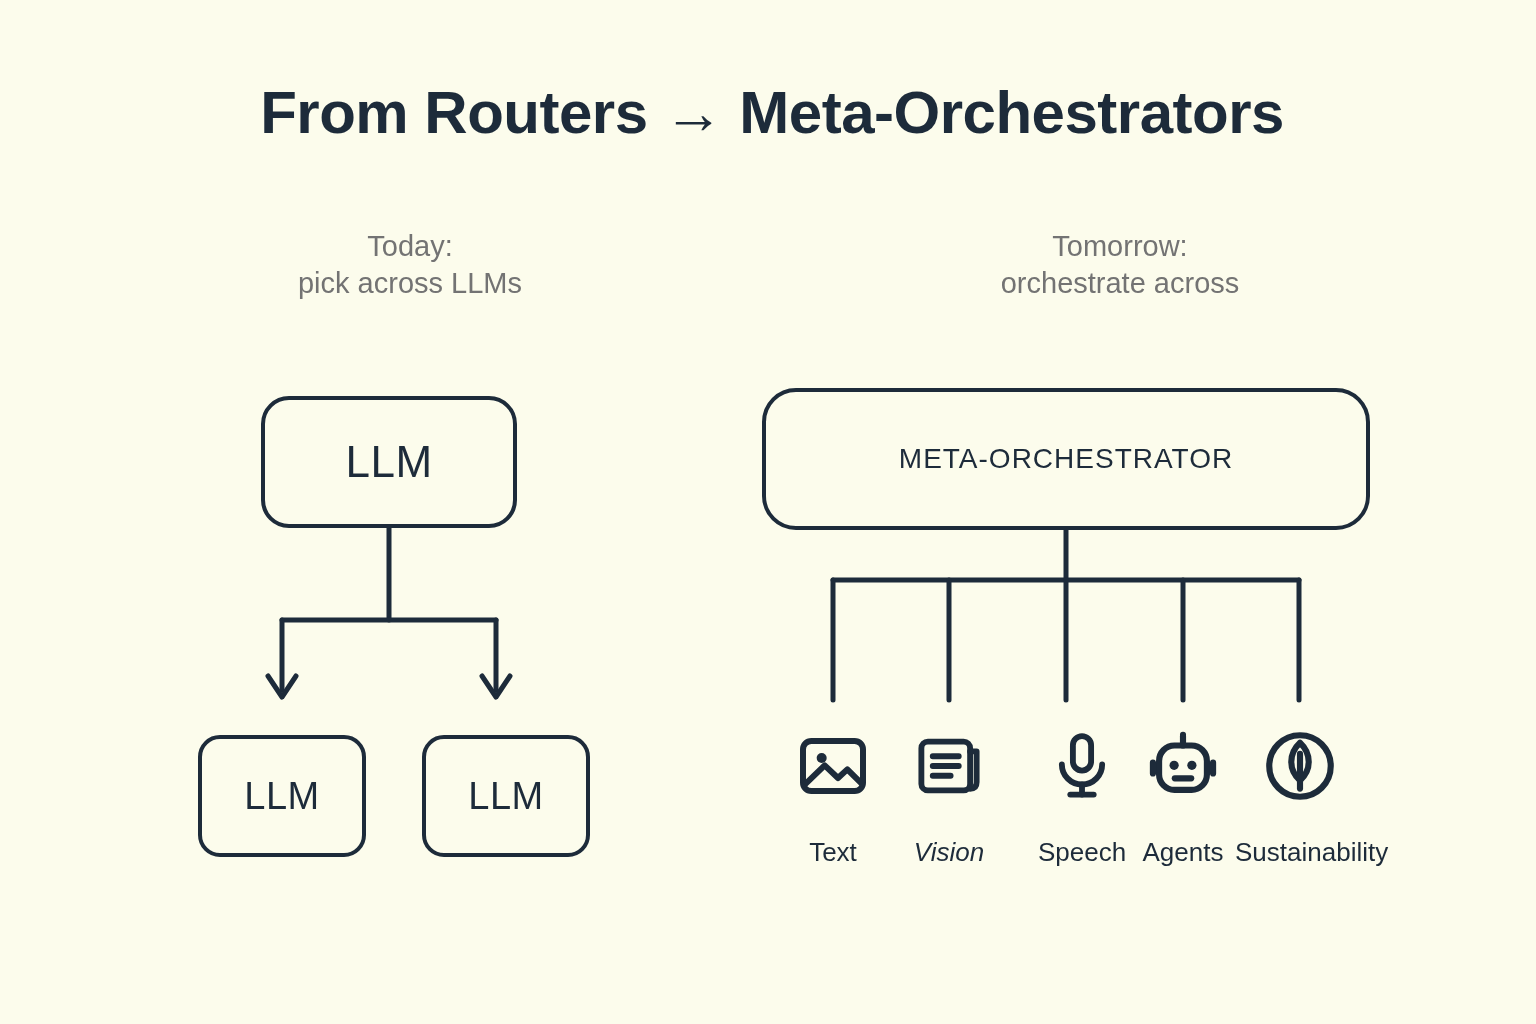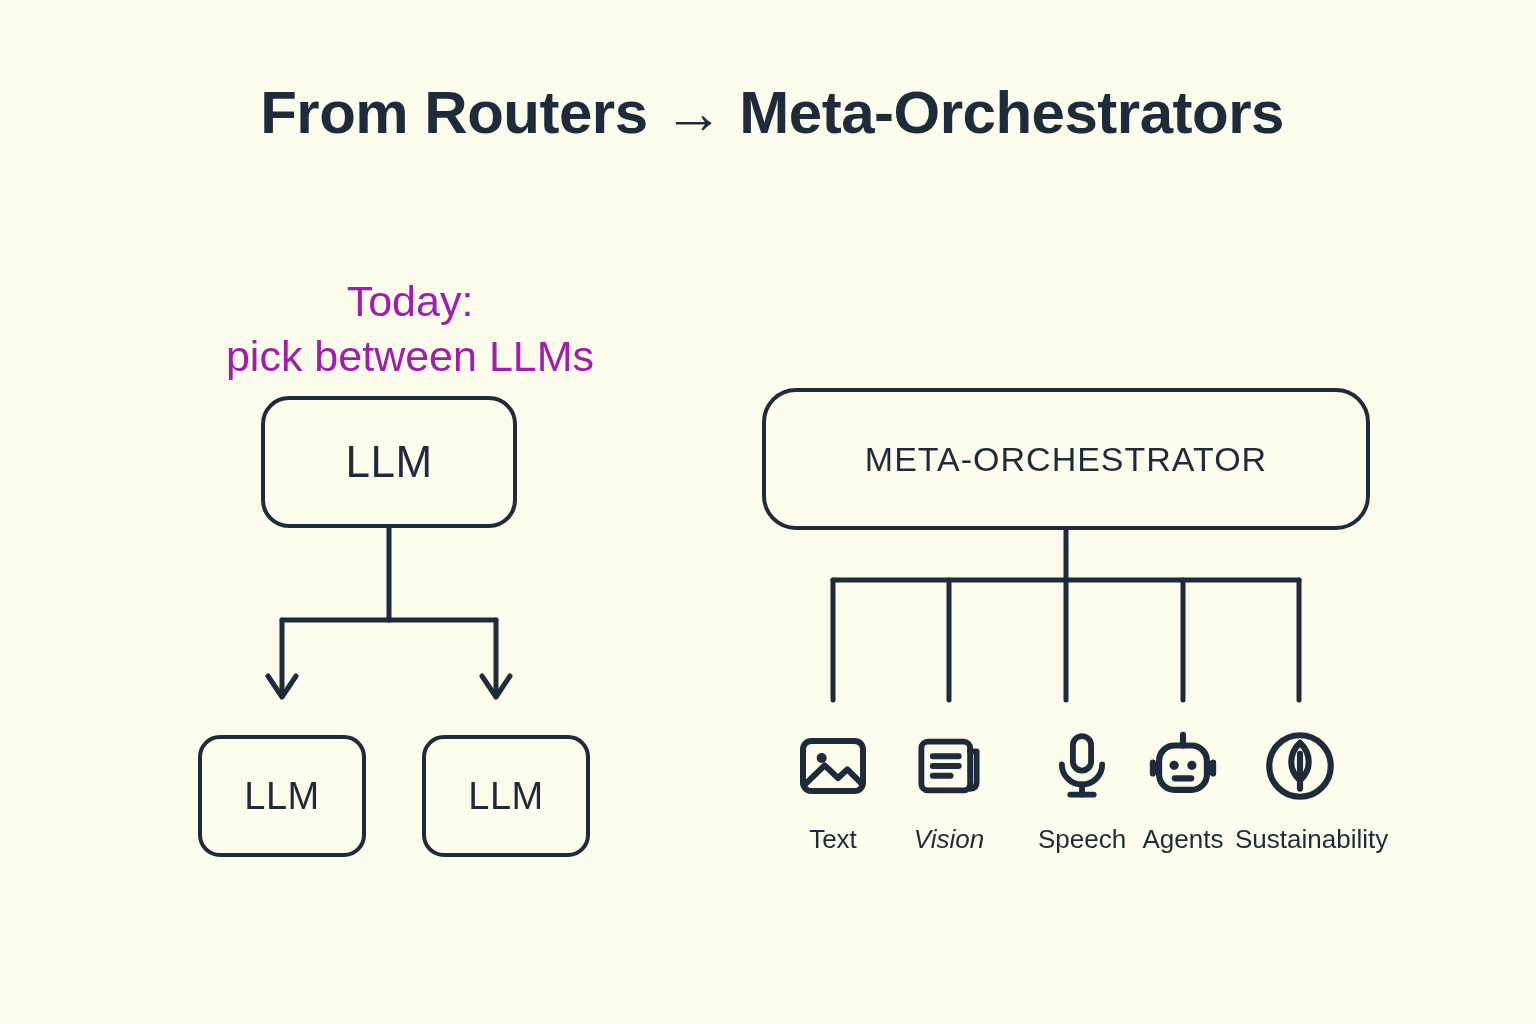--- a/index.html
+++ b/index.html
@@ -30,24 +30,23 @@
     font-size: 60px;
     font-weight: bold;
     letter-spacing: -0.5px;
     color: #1d2b3a;
     white-space: nowrap;
   }
   
   .col-head {
     position: absolute;
     text-align: center;
-    font-size: 43px;
+    font-size: 29px;
     line-height: 1.28;
-    color: #a21caf;
-    margin-top: 46px;
+    color: #737373;
   }
   .col-head.left  { left: 140px; width: 540px; top: 228px; }
   .col-head.right { left: 800px; width: 640px; top: 228px; }
 
   
   .box {
     position: absolute;
     border: 4px solid #1d2b3a;
     border-radius: 28px;
     display: flex;
@@ -68,21 +67,21 @@
     left: 198px; top: 735px; width: 168px; height: 122px; border-radius: 22px;
   }
   #llm-left .label, #llm-right .label { font-size: 38px; }
   #llm-right {
     left: 422px; top: 735px; width: 168px; height: 122px; border-radius: 22px;
   }
   #meta-box {
     left: 762px; top: 388px; width: 608px; height: 142px; border-radius: 34px;
   }
   #meta-box .label {
-    font-size: 34px;
+    font-size: 28px;
     letter-spacing: 1px;
   }
 
   
   svg.connectors {
     position: absolute;
     left: 0; top: 0;
     width: 1536px; height: 1024px;
     pointer-events: none;
   }
@@ -103,36 +102,40 @@
   }
   .icon-item .glyph {
     height: 96px;
     display: flex;
     align-items: center;
     justify-content: center;
   }
   .icon-item .cap {
     font-size: 26px;
     color: #1d2b3a;
-    margin-top: 10px;
+    margin-top: 23px;
     white-space: nowrap;
   }
 </style>
 </head>
 <body>
 
 <div class="canvas">
 
   <div class="title">From Routers → Meta-Orchestrators</div>
 
   <div class="col-head left">
     <div>Today:</div>
-    <div>pick between LLMs</div>
-  </div>
-
+    <div>pick across LLMs</div>
+  </div>
+
+  <div class="col-head right">
+    <div>Tomorrow:</div>
+    <div>orchestrate across</div>
+  </div>
 
   <svg class="connectors" viewBox="0 0 1536 1024">
     <g fill="none" stroke="#1d2b3a" stroke-width="5" stroke-linecap="round" stroke-linejoin="round">
 
       <path d="M389,528 L389,620"></path>
 
       <path d="M282,620 L496,620"></path>
 
       <path d="M282,620 L282,690"></path>
       <path d="M496,620 L496,690"></path>

